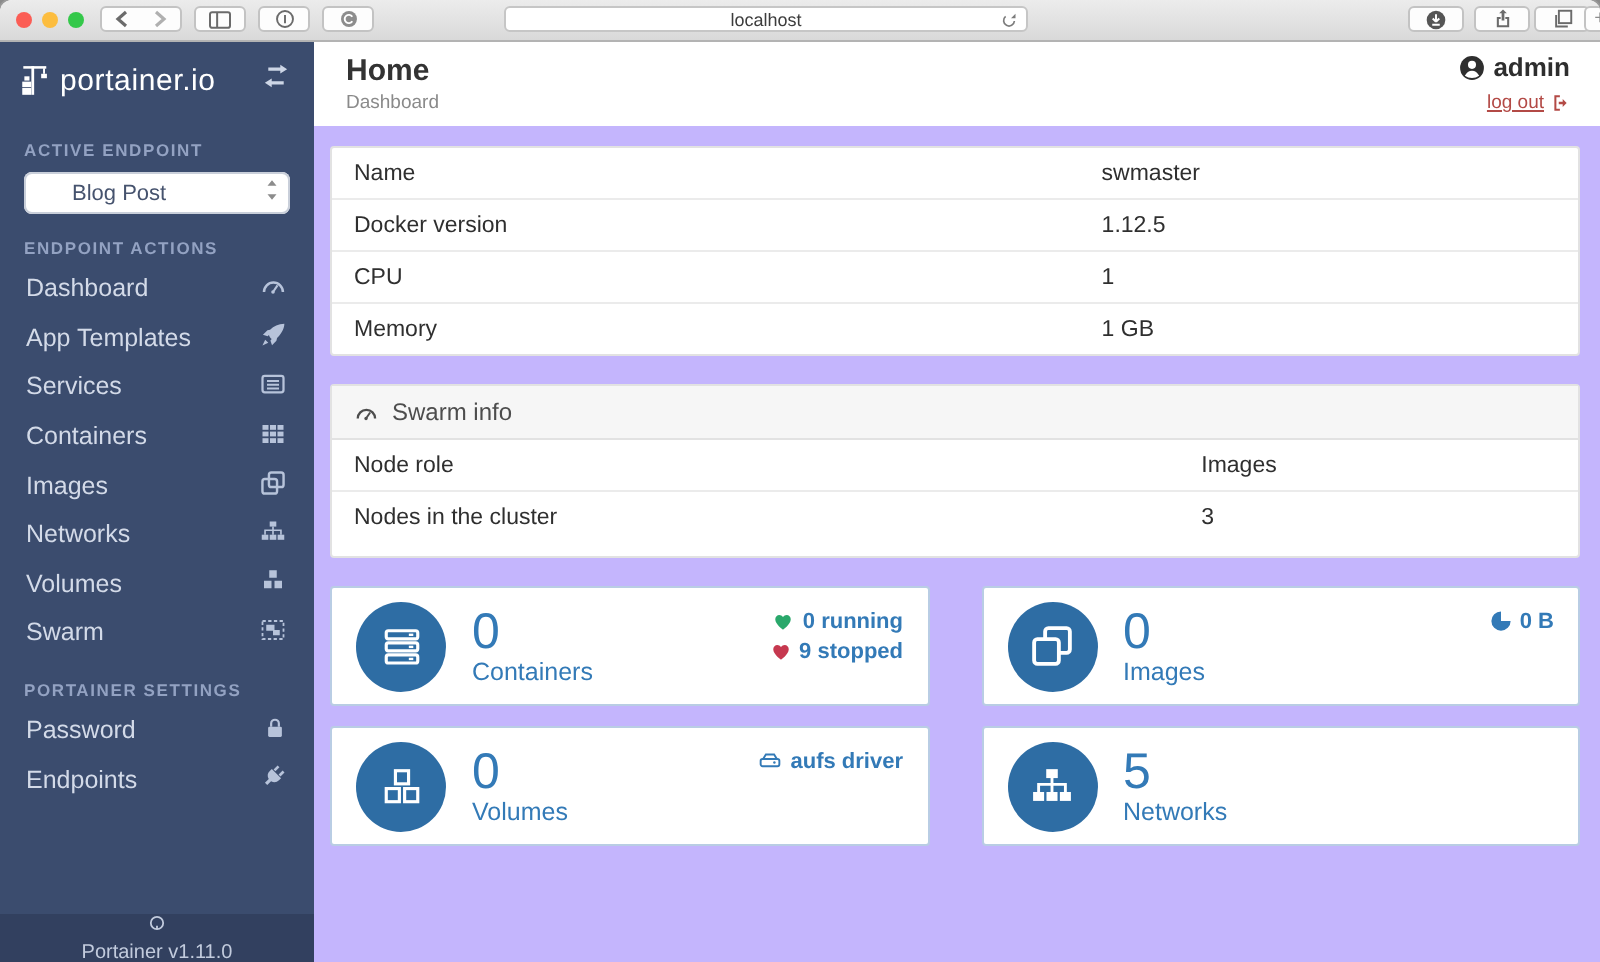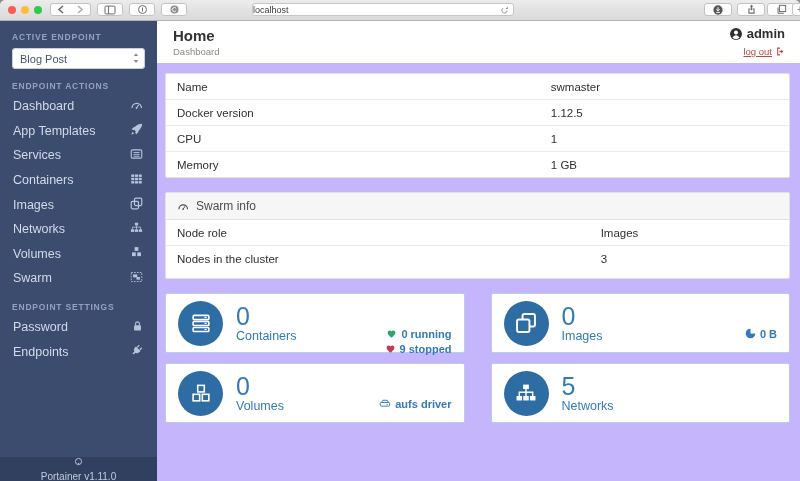--- a/index.html
+++ b/index.html
@@ -9,36 +9,36 @@
   .traffic{position:absolute;left:8px;top:6px;display:flex;gap:5px;}
   .dot{width:8px;height:8px;border-radius:50%;}
   .dot.r{background:#fb5d55;}.dot.y{background:#fcbd3f;}.dot.g{background:#34c84a;}
   .tb-btn{position:absolute;top:3px;height:13px;background:#fdfdfd;border:1px solid #c3c3c3;border-radius:3px;display:flex;align-items:center;justify-content:center;color:#6b6b6b;box-sizing:border-box;}
   .tb-btn svg{display:block;}
   .seg-l{left:50px;width:21px;border-radius:3px 0 0 3px;}
   .seg-r{left:70px;width:21px;border-radius:0 3px 3px 0;border-left:none;color:#b0b0b0;}
   .b-side{left:97px;width:26px;}
   .b-c1{left:129px;width:26px;}
   .b-c2{left:161px;width:26px;}
-  .url-field{position:absolute;left:252px;top:3px;width:262px;height:13px;background:#fff;border:1px solid #c6c6c6;border-radius:3px;display:flex;align-items:center;justify-content:flex-start;font-size:9px;color:#3d3d3d;box-sizing:border-box;}
+  .url-field{position:absolute;left:252px;top:3px;width:262px;height:13px;background:#fff;border:1px solid #c6c6c6;border-radius:3px;display:flex;align-items:center;justify-content:center;font-size:9px;color:#3d3d3d;box-sizing:border-box;}
   .url-reload{position:absolute;right:4px;top:1.5px;color:#7c7c7c;}
   .b-dl{left:704px;width:28px;}
   .b-share{left:737px;width:28px;}
   .b-tabs{left:767px;width:28px;}
   .b-new{left:792px;width:16px;color:#8c8c8c;font-size:10px;}
   
   .app{display:flex;height:461px;}
   
   .sidebar{position:relative;width:157px;flex:0 0 157px;background:#3b4c6e;color:#d3dae8;display:flex;flex-direction:column;}
   .logo-row{height:38px;display:flex;align-items:center;padding:0 12px 0 9px;gap:4px;}
   .logo-text{font-size:15px;font-weight:500;color:#fff;letter-spacing:.3px;flex:1;}
   .exchange{color:#cdd6e6;}
   .section-label{margin:11px 12px 3px;font-size:8.5px;font-weight:bold;letter-spacing:.8px;color:#93a2c2;}
   .endpoint-select{margin:3px 12px 1px;height:21px;background:#fff;border-radius:4px;display:flex;align-items:center;padding:0 5px 0 8px;font-size:11px;color:#46536e;box-shadow:inset 0 0 0 1px #c9cfda;}
-  .endpoint-select .val{flex:1;}
+  .endpoint-select .val{flex:1;margin-left:16px;}
   .stepper{color:#8c8c8c;}
   .menu-item{height:24.6px;display:flex;align-items:center;justify-content:space-between;padding:0 14px 0 13px;font-size:12.5px;color:#d3dae8;cursor:pointer;}
   .menu-item .mi{color:#b7c3da;}
   .sidebar-footer{position:absolute;left:0;right:0;bottom:0;height:25px;background:#32405f;display:flex;align-items:center;justify-content:center;gap:5px;font-size:10px;color:#c2cbdd;flex-direction:column;}
   
   .main{flex:1;background:#c4b5fd;display:flex;flex-direction:column;min-width:0;}
   .page-header{height:42px;background:#fff;display:flex;justify-content:space-between;padding:5px 15px 0 16px;box-sizing:border-box;}
   .page-title{font-size:15px;font-weight:bold;color:#333;margin:1px 0 0;}
   .page-sub{font-size:9.5px;color:#8a8a8a;margin-top:2px;}
   .user-block{text-align:right;}
@@ -53,21 +53,21 @@
   td.w60{width:60%;}
   td.w68{width:68%;}
   .panel.swarm{margin-top:14px;padding-bottom:7px;}
   
   .cards{margin-top:14px;display:grid;grid-template-columns:1fr 1fr;gap:10px 26px;}
   .card{position:relative;height:60px;background:#fff;border:1px solid #b9cde4;border-radius:2px;display:flex;align-items:center;padding:0 12px;box-sizing:border-box;cursor:pointer;}
   .card-circle{width:45px;height:45px;border-radius:50%;background:#2e6da4;display:flex;align-items:center;justify-content:center;color:#fff;flex:0 0 45px;}
   .card-main{margin-left:13px;}
   .card-count{font-size:25px;color:#337ab7;line-height:24px;}
   .card-label{font-size:12.5px;color:#337ab7;margin-top:1px;}
-  .card-extras{position:absolute;top:9px;right:12px;text-align:right;font-size:11px;color:#337ab7;margin-top:23px;}
+  .card-extras{position:absolute;top:9px;right:12px;text-align:right;font-size:11px;color:#337ab7;}
   .extra-line{display:flex;align-items:center;justify-content:flex-end;gap:4px;height:15px;font-weight:bold;}
   .g{color:#2aa86b;}.rd{color:#c6384f;}.bl{color:#337ab7;}
 </style>
 </head>
 <body>
 
 <div class="screen">
 
   <div class="chrome">
     <div class="traffic">
@@ -131,20 +131,39 @@
         </svg>
     </div>
     <div class="tb-btn b-new">
       <span>+</span>
     </div>
   </div>
 
   <div class="app">
 
     <aside class="sidebar">
+      <div class="logo-row">
+        <svg width="17" height="17" viewBox="0 0 16 16">
+            <g fill="#fff">
+              <rect x="6.3" y="1" width="1.3" height="13.5"></rect>
+              <rect x="2.5" y="1" width="10.8" height="1.2"></rect>
+              <rect x="11.8" y="2" width=".9" height="2.6"></rect>
+              <rect x="10.9" y="4.6" width="2.7" height="2.1"></rect>
+              <rect x="2" y="8.3" width="4.2" height="2.6"></rect>
+              <rect x="2" y="11.3" width="4.2" height="3.2"></rect>
+              <rect x="3" y="5.8" width="2.4" height="2"></rect>
+            </g>
+          </svg>
+        <span class="logo-text">portainer.io</span>
+        <span class="exchange">
+          <svg width="14" height="12" viewBox="0 0 16 14">
+              <path d="M10.5.5L14.5 3l-4 2.5V4H3.5V2h7zM5.5 13.5L1.5 11l4-2.5V10h7v2h-7z" fill="currentColor"></path>
+            </svg>
+        </span>
+      </div>
 
       <div class="section-label">ACTIVE ENDPOINT</div>
       <div class="endpoint-select">
         <span class="val">Blog Post</span>
         <span class="stepper">
           <svg width="8" height="12" viewBox="0 0 10 16">
               <path d="M5 1.5l3 3.7H2zM5 14.5l-3-3.7h6z" fill="currentColor"></path>
             </svg>
         </span>
       </div>
@@ -219,21 +238,21 @@
       </div>
       <div class="menu-item">
         <span>Swarm</span>
         <span class="mi"><svg width="13" height="12" viewBox="0 0 16 16">
               <rect x="1" y="2" width="14" height="12" fill="none" stroke="currentColor" stroke-width="1.2" stroke-dasharray="2.2 1.6"></rect>
               <rect x="3.5" y="4.5" width="5.5" height="4" fill="currentColor"></rect>
               <rect x="8" y="8" width="4.5" height="3.5" fill="currentColor"></rect>
             </svg></span>
       </div>
 
-      <div class="section-label">ENDPOINT SETTINGS</div>
+      <div class="section-label">PORTAINER SETTINGS</div>
 
       <div class="menu-item">
         <span>Password</span>
         <span class="mi"><svg width="11" height="12" viewBox="0 0 16 16">
               <rect x="3" y="7" width="10" height="7.5" rx="1" fill="currentColor"></rect>
               <path d="M5.2 7V4.8a2.8 2.8 0 015.6 0V7" fill="none" stroke="currentColor" stroke-width="1.6"></path>
             </svg></span>
       </div>
       <div class="menu-item">
         <span>Endpoints</span>

